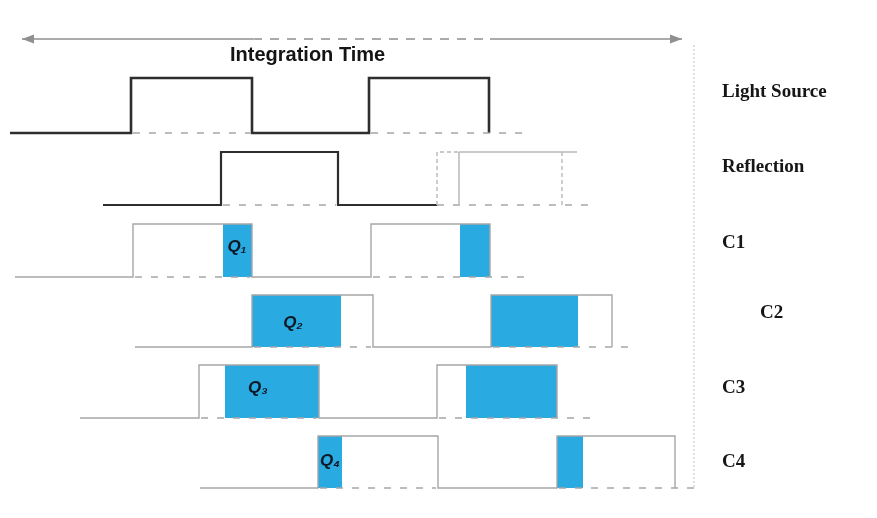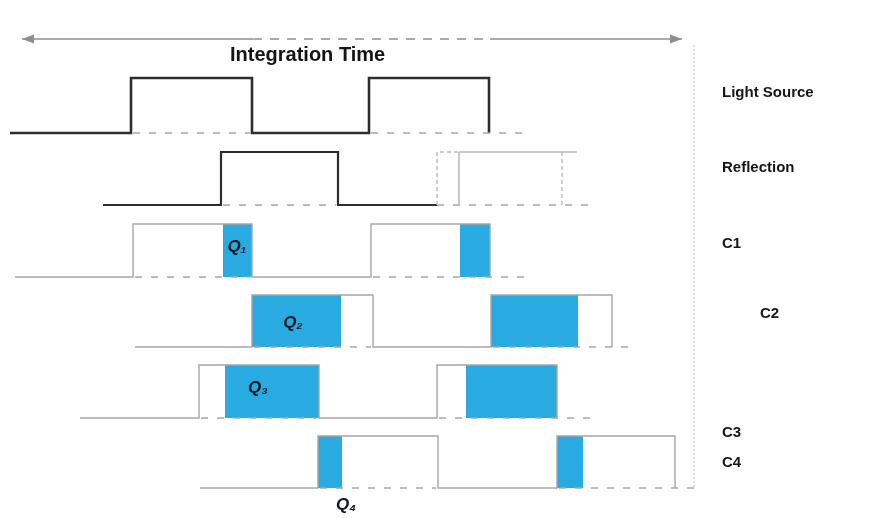--- a/index.html
+++ b/index.html
@@ -2,21 +2,21 @@
 <html><head>
 <meta charset="utf-8">
 <style>
   html,body{margin:0;padding:0;background:#fff;}
   .stage{position:relative;width:877px;height:518px;background:#ffffff;overflow:hidden;
          font-family:"Liberation Sans",sans-serif;}
   .stage svg{position:absolute;left:0;top:0;}
   .title{position:absolute;left:230px;top:3px;width:250px;text-align:left;
          font-weight:700;font-size:20px;color:#141414;letter-spacing:0px;margin-top:40px;}
   .row-label{position:absolute;left:722px;transform:translateY(-54%);
-         font-weight:700;font-size:15px;color:#161616;white-space:nowrap;}
+         font-weight:700;font-size:19px;color:#161616;white-space:nowrap;font-family:Liberation Serif, serif;}
   .q-label{position:absolute;transform:translate(-50%,-50%);
          font-weight:700;font-style:italic;font-size:17px;color:#0e1925;white-space:nowrap;}
   #labels-layer{position:absolute;left:0;top:0;width:877px;height:518px;pointer-events:none;}
 </style>
 </head>
 <body>
 
 <div class="stage">
   <svg id="diagram-svg" width="877" height="518" viewBox="0 0 877 518" xmlns="http://www.w3.org/2000/svg">
       <g>
@@ -72,17 +72,17 @@
     </svg>
   <div class="title">Integration Time</div>
   <div id="labels-layer">
       <div class="row-label" style="top: 92px;">Light Source</div>
       <div class="row-label" style="top: 167px;">Reflection</div>
       <div class="q-label" style="left: 237px; top: 247px;">Q₁</div>
       <div class="row-label" style="top: 243px;">C1</div>
       <div class="q-label" style="left: 293px; top: 323px;">Q₂</div>
       <div class="row-label" style="top: 313px; margin-left: 38px;">C2</div>
       <div class="q-label" style="left: 258px; top: 388px;">Q₃</div>
-      <div class="row-label" style="top: 388px; margin-top: 44px;">C3</div>
-      <div class="q-label" style="left: 346px; top: 461px; margin-top: 44px;">Q₄</div>
+      <div class="row-label" style="top: 388px;">C3</div>
+      <div class="q-label" style="left: 330px; top: 461px;">Q₄</div>
       <div class="row-label" style="top: 462px; text-align: right;">C4</div>
     </div>
 </div>
 
 </body></html>

